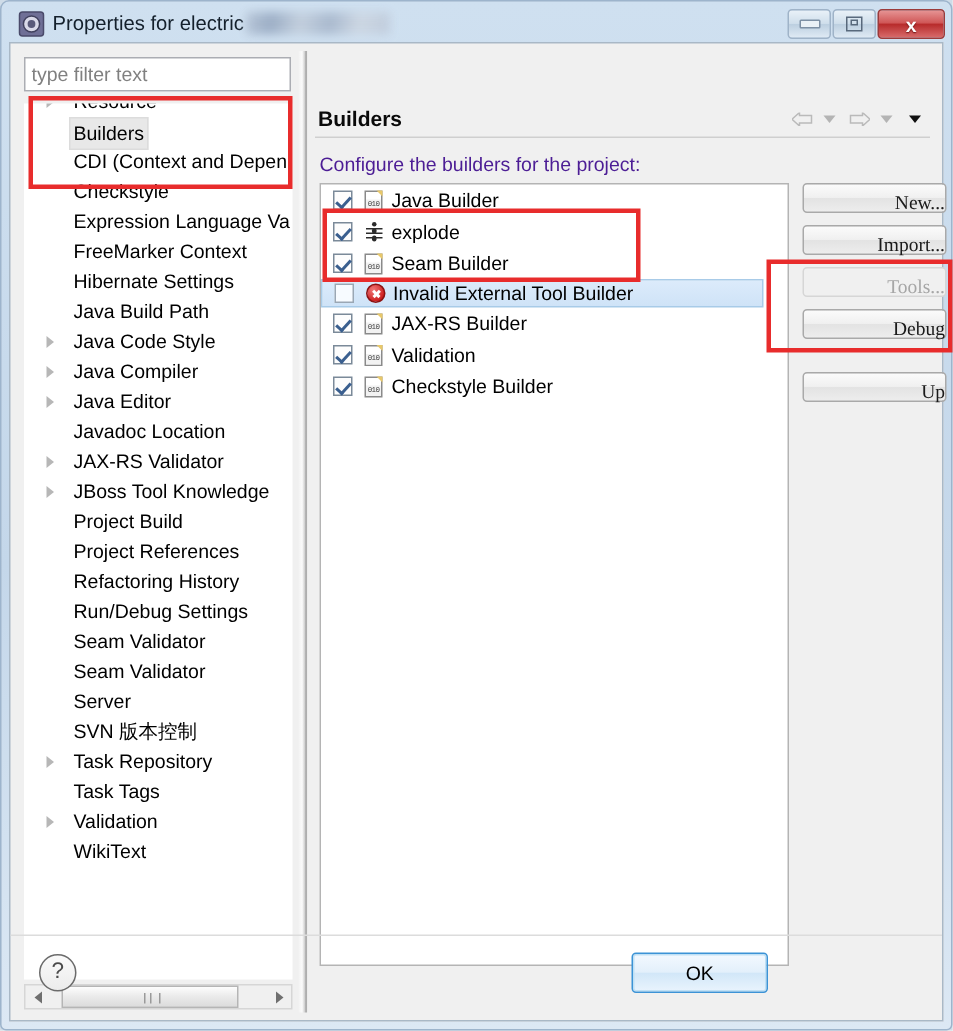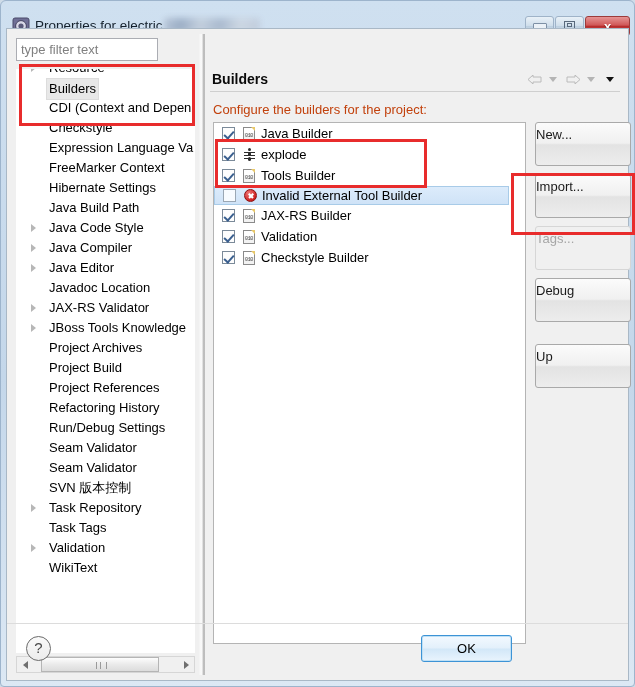--- a/index.html
+++ b/index.html
@@ -11,21 +11,21 @@
   }
   .window{
     position:absolute;left:0;top:0;width:635px;height:687px;
     box-sizing:border-box;
     background:linear-gradient(to bottom,#cfe0f0 0%,#c4d7ea 55%,#dce8f4 100%);
     border:1px solid #9db4cc;
     border-radius:6px 6px 4px 4px;
   }
   
   .titlebar{
-    position:absolute;left:0;top:12px;right:0;height:17px;
+    position:absolute;left:0;top:2px;right:0;height:17px;
   }
   .title-icon{
     position:absolute;left:11px;top:4px;width:18px;height:18px;
   }
   .title-text{
     position:absolute;left:34px;top:4px;height:18px;line-height:18px;
     font-size:13.5px;color:#14202c;white-space:nowrap;
   }
   .title-redact{
     position:absolute;left:163px;top:5px;width:96px;height:15px;
@@ -51,21 +51,21 @@
   .glyph-max i{display:block;width:5px;height:4px;border:1px solid #58697c;margin:1px auto 0;box-sizing:border-box;}
 
   
   .body{
     position:absolute;left:5px;top:27px;right:5px;bottom:5px;
     background:#f0f0f0;border:1px solid #a9b8c6;
     box-sizing:border-box;
   }
   
   .filterbox{
-    position:absolute;left:9px;top:9px;width:142px;height:23px;
+    position:absolute;left:9px;top:9px;width:178px;height:23px;
     border:1px solid #abadb3;background:#fff;box-sizing:border-box;
   }
   .filterbox input{
     width:100%;height:100%;border:0;outline:none;background:transparent;
     font-family:inherit;font-size:13px;padding:0 4px;box-sizing:border-box;color:#222;
   }
   .filterbox input::placeholder{color:#808080;opacity:1;}
   .tree{
     position:absolute;left:9px;top:40px;width:179px;bottom:27px;
     background:#fff;overflow:hidden;
@@ -113,21 +113,21 @@
   .navbar{position:absolute;right:8px;top:40px;height:20px;display:flex;align-items:center;gap:2px;}
   .nav-ico{width:17px;height:17px;position:relative;opacity:.45;}
   .nav-arrow{position:absolute;left:1px;top:4px;width:14px;height:9px;}
   .nav-tri{position:absolute;left:3px;top:6px;width:0;height:0;
     border-left:4px solid transparent;border-right:4px solid transparent;border-top:5px solid #6b6b6b;}
   .nav-tri.dark{border-top-color:#111;}
   .nav-ico.on{opacity:1;}
   .hr{
     position:absolute;left:203px;right:8px;top:62px;height:1px;background:#cfcfcf;
   }
-  .sublabel{position:absolute;left:206px;top:73px;font-size:13px;color:#c2410c;}
+  .sublabel{position:absolute;left:206px;top:73px;font-size:13px;color:#4c1d95;}
   .listbox{
     position:absolute;left:206px;top:93px;width:313px;height:522px;
     background:#fff;border:1px solid #b4b4b4;box-sizing:border-box;overflow:hidden;
   }
   .brow{
     position:relative;height:21px;line-height:21px;padding-left:8px;white-space:nowrap;font-size:13px;
     display:flex;align-items:center;
   }
   .brow.sel{background:linear-gradient(to bottom,#dcebfb,#cfe3f7);border:1px solid #a8cbe8;
             height:19px;line-height:19px;box-sizing:border-box;width:95%;}
@@ -173,25 +173,25 @@
   }
   .ico-err:before,.ico-err:after{
     content:"";position:absolute;left:2.5px;top:5px;width:6px;height:1.6px;background:#fff;
   }
   .ico-err:before{transform:rotate(45deg);}
   .ico-err:after{transform:rotate(-45deg);}
 
   
   .sidebtns{position:absolute;left:528px;top:93px;width:96px;}
   .btn{
-    display:block;width:96px;height:44px;margin-bottom:8px;
-    font-family:Liberation Sans, sans-serif;font-size:13px;color:#1a1a1a;
+    display:block;width:96px;height:20px;margin-bottom:8px;
+    font-family:Liberation Serif, serif;font-size:13px;color:#1a1a1a;
     background:linear-gradient(to bottom,#fbfbfb,#f0f0f0 48%,#e3e3e3 52%,#ededed);
     border:1px solid #a9a9a9;border-radius:3px;box-sizing:border-box;
-    text-align:left;line-height:24px;
+    text-align:right;line-height:24px;
   }
   .btn.disabled{color:#a6a6a6;background:#f0f0f0;border-color:#d6d6d6;}
   .btn.gap{margin-top:22px;}
 
   
   .bottombar{position:absolute;left:0;right:0;bottom:0;height:56px;border-top:1px solid #dcdcdc;}
   .helpbtn{
     position:absolute;left:19px;top:12px;width:25px;height:25px;border-radius:50%;
     border:1.6px solid #6b6b6b;box-sizing:border-box;
     font-size:15px;line-height:22px;text-align:center;color:#4a4a4a;
@@ -262,28 +262,28 @@
           <div class="tnode"><span class="lbl">Checkstyle</span></div>
           <div class="tnode"><span class="lbl">Expression Language Va</span></div>
           <div class="tnode"><span class="lbl">FreeMarker Context</span></div>
           <div class="tnode"><span class="lbl">Hibernate Settings</span></div>
           <div class="tnode"><span class="lbl">Java Build Path</span></div>
           <div class="tnode"><span class="arrow"></span><span class="lbl">Java Code Style</span></div>
           <div class="tnode"><span class="arrow"></span><span class="lbl">Java Compiler</span></div>
           <div class="tnode"><span class="arrow"></span><span class="lbl">Java Editor</span></div>
           <div class="tnode"><span class="lbl">Javadoc Location</span></div>
           <div class="tnode"><span class="arrow"></span><span class="lbl">JAX-RS Validator</span></div>
-          <div class="tnode"><span class="arrow"></span><span class="lbl">JBoss Tools Knowledge</span></div>
-          <div class="tnode"><span class="lbl">Project Archives</span></div>
+          <div class="tnode"><span class="arrow"></span><span class="lbl">JBoss Tool Knowledge</span></div>
           <div class="tnode"><span class="lbl">Project Build</span></div>
           <div class="tnode"><span class="lbl">Project References</span></div>
           <div class="tnode"><span class="lbl">Refactoring History</span></div>
           <div class="tnode"><span class="lbl">Run/Debug Settings</span></div>
           <div class="tnode"><span class="lbl">Seam Validator</span></div>
           <div class="tnode"><span class="lbl">Seam Validator</span></div>
+          <div class="tnode"><span class="lbl">Server</span></div>
           <div class="tnode"><span class="lbl">SVN 版本控制</span></div>
           <div class="tnode"><span class="arrow"></span><span class="lbl">Task Repository</span></div>
           <div class="tnode"><span class="lbl">Task Tags</span></div>
           <div class="tnode"><span class="arrow"></span><span class="lbl">Validation</span></div>
           <div class="tnode"><span class="lbl">WikiText</span></div>
         </div>
     </div>
 
     <div class="hscroll">
       <div class="hs-arrow l">
@@ -351,21 +351,21 @@
             </span>
             <span>explode</span>
           </div>
           <div class="brow">
             <span class="cb on"></span>
             <span class="bico">
               <span class="ico-doc">
                 <i>010</i>
               </span>
             </span>
-            <span>Tools Builder</span>
+            <span>Seam Builder</span>
           </div>
           <div class="brow sel">
             <span class="cb off"></span>
             <span class="bico">
               <span class="ico-err"></span>
             </span>
             <span>Invalid External Tool Builder</span>
           </div>
           <div class="brow">
             <span class="cb on"></span>
@@ -393,21 +393,21 @@
               </span>
             </span>
             <span>Checkstyle Builder</span>
           </div>
         </div>
     </div>
 
     <div class="sidebtns" id="side-buttons">
         <div class="btn">New...</div>
         <div class="btn">Import...</div>
-        <div class="btn disabled">Tags...</div>
+        <div class="btn disabled">Tools...</div>
         <div class="btn">Debug</div>
         <div class="btn gap">Up</div>
       </div>
 
     <div class="bottombar">
       <div class="helpbtn">?</div>
       <div class="okbtn">OK</div>
     </div>
   </div>
 

